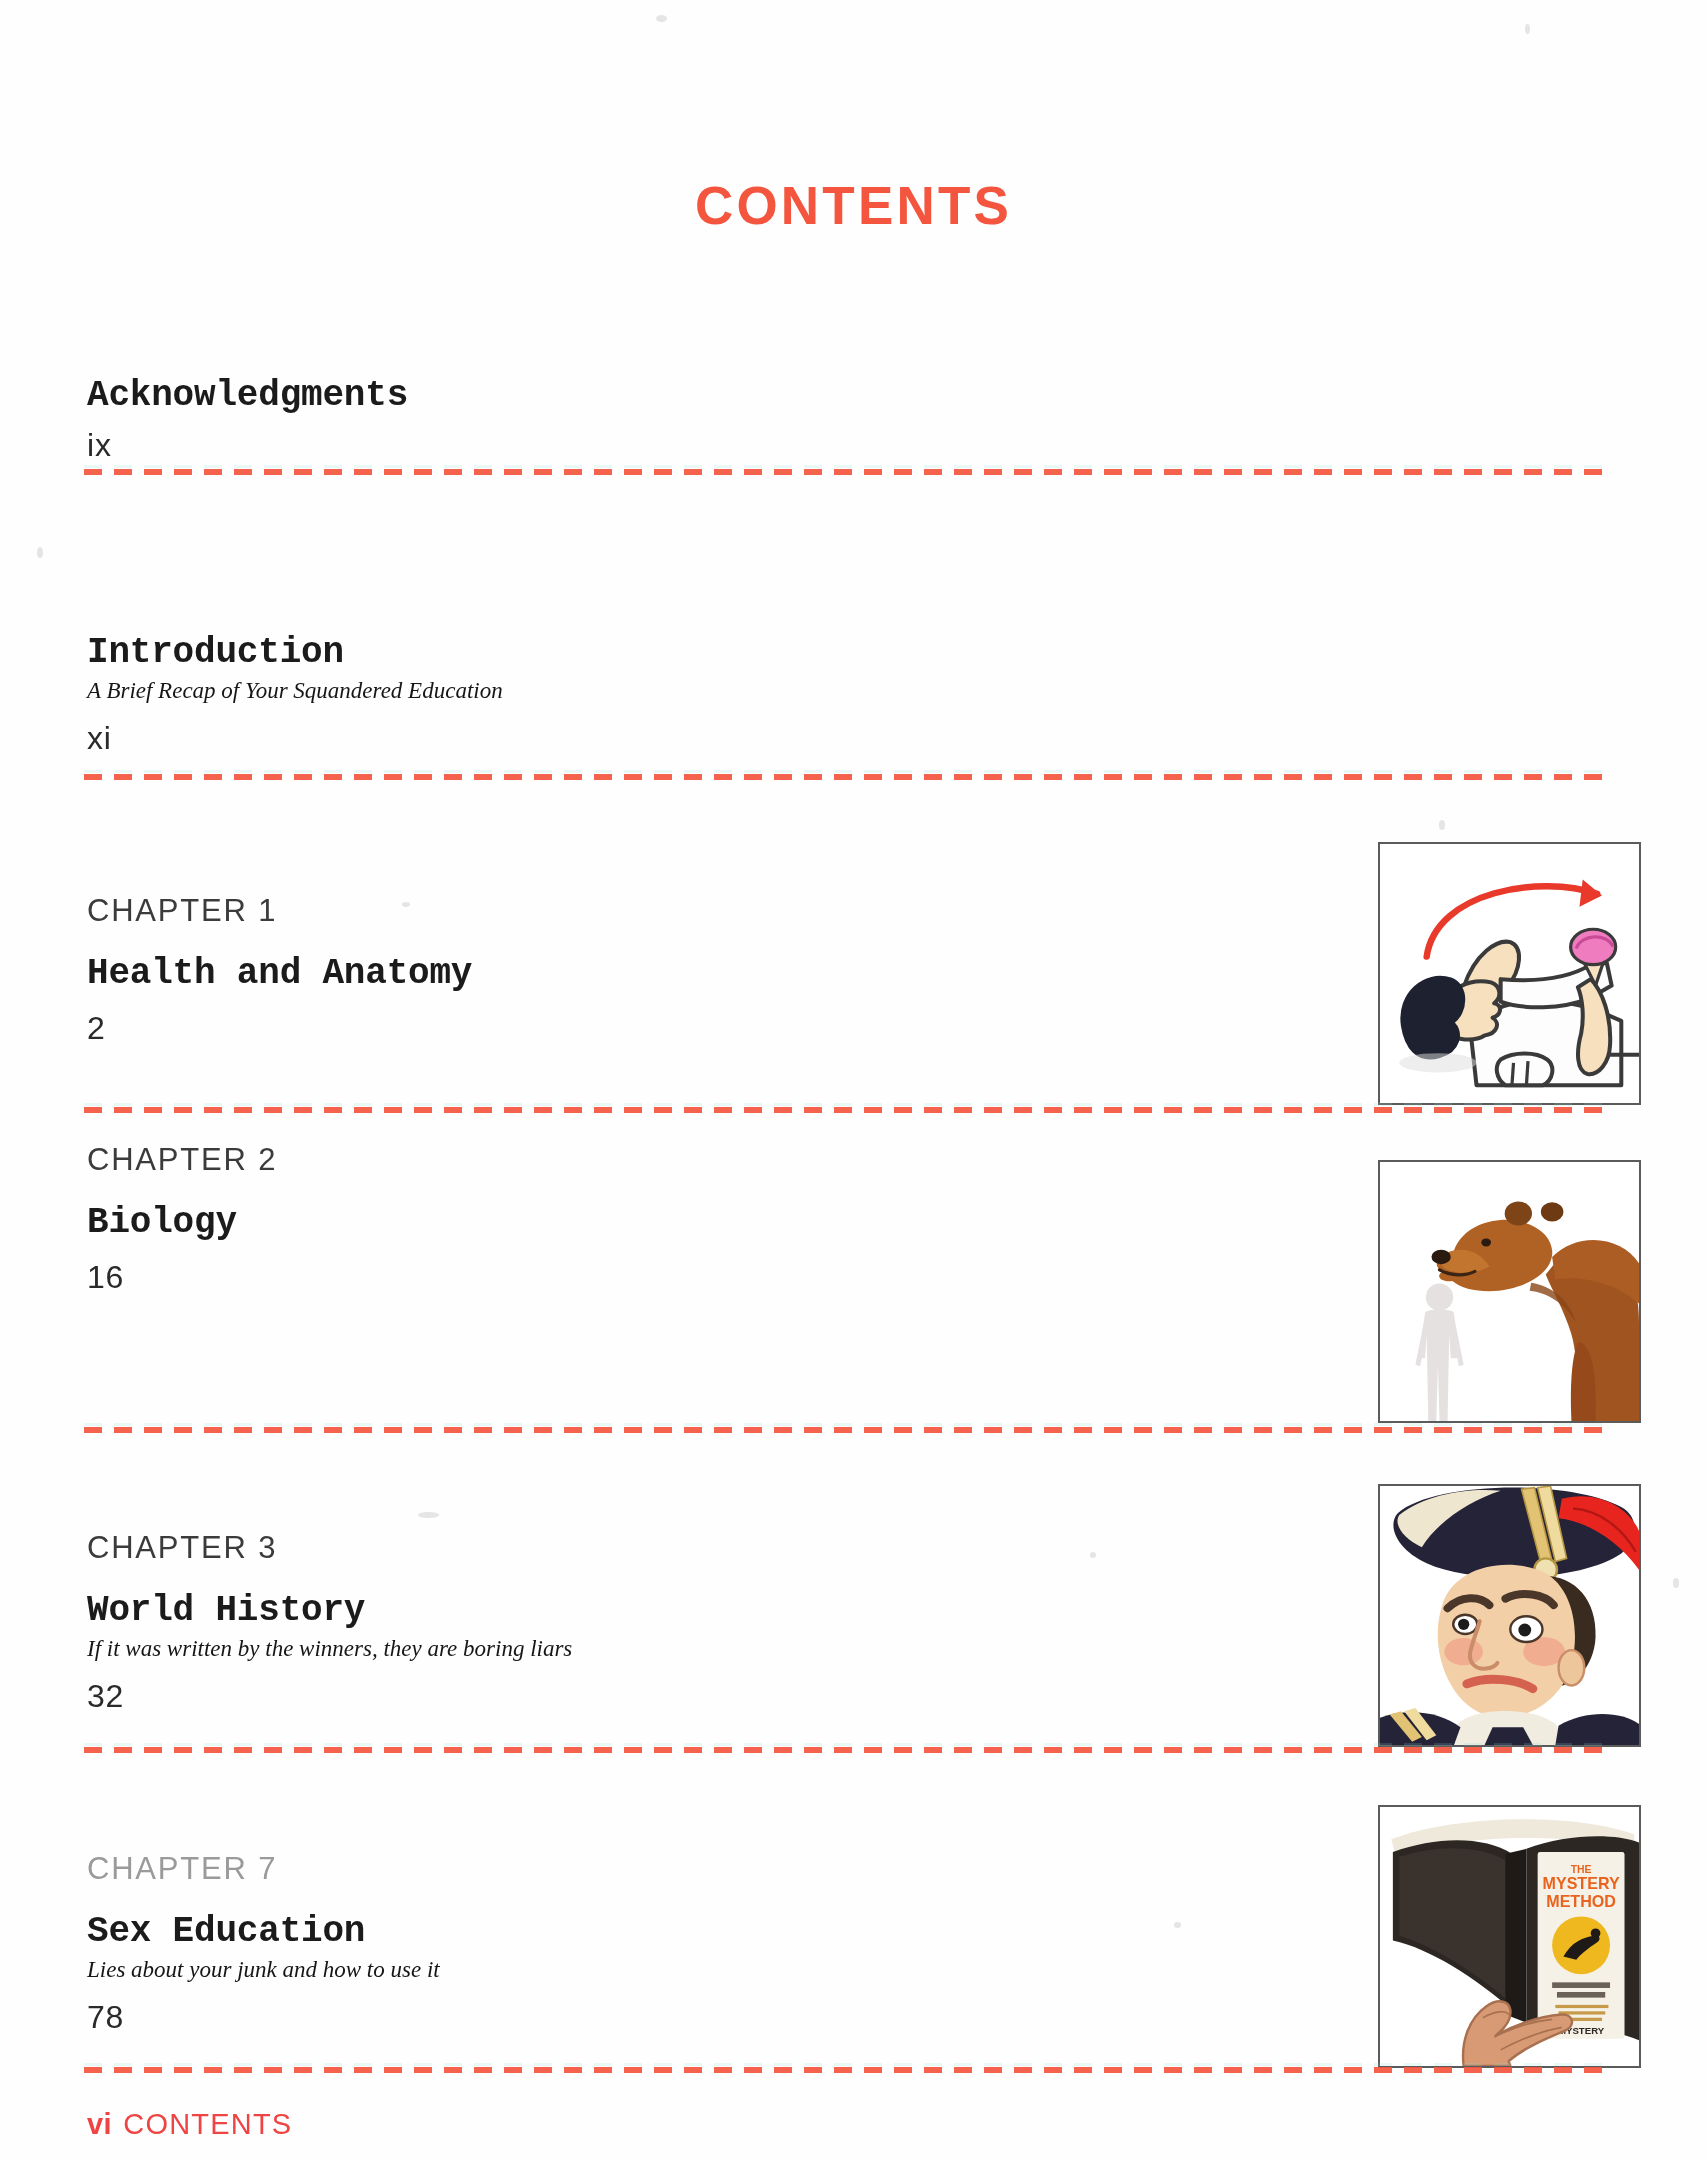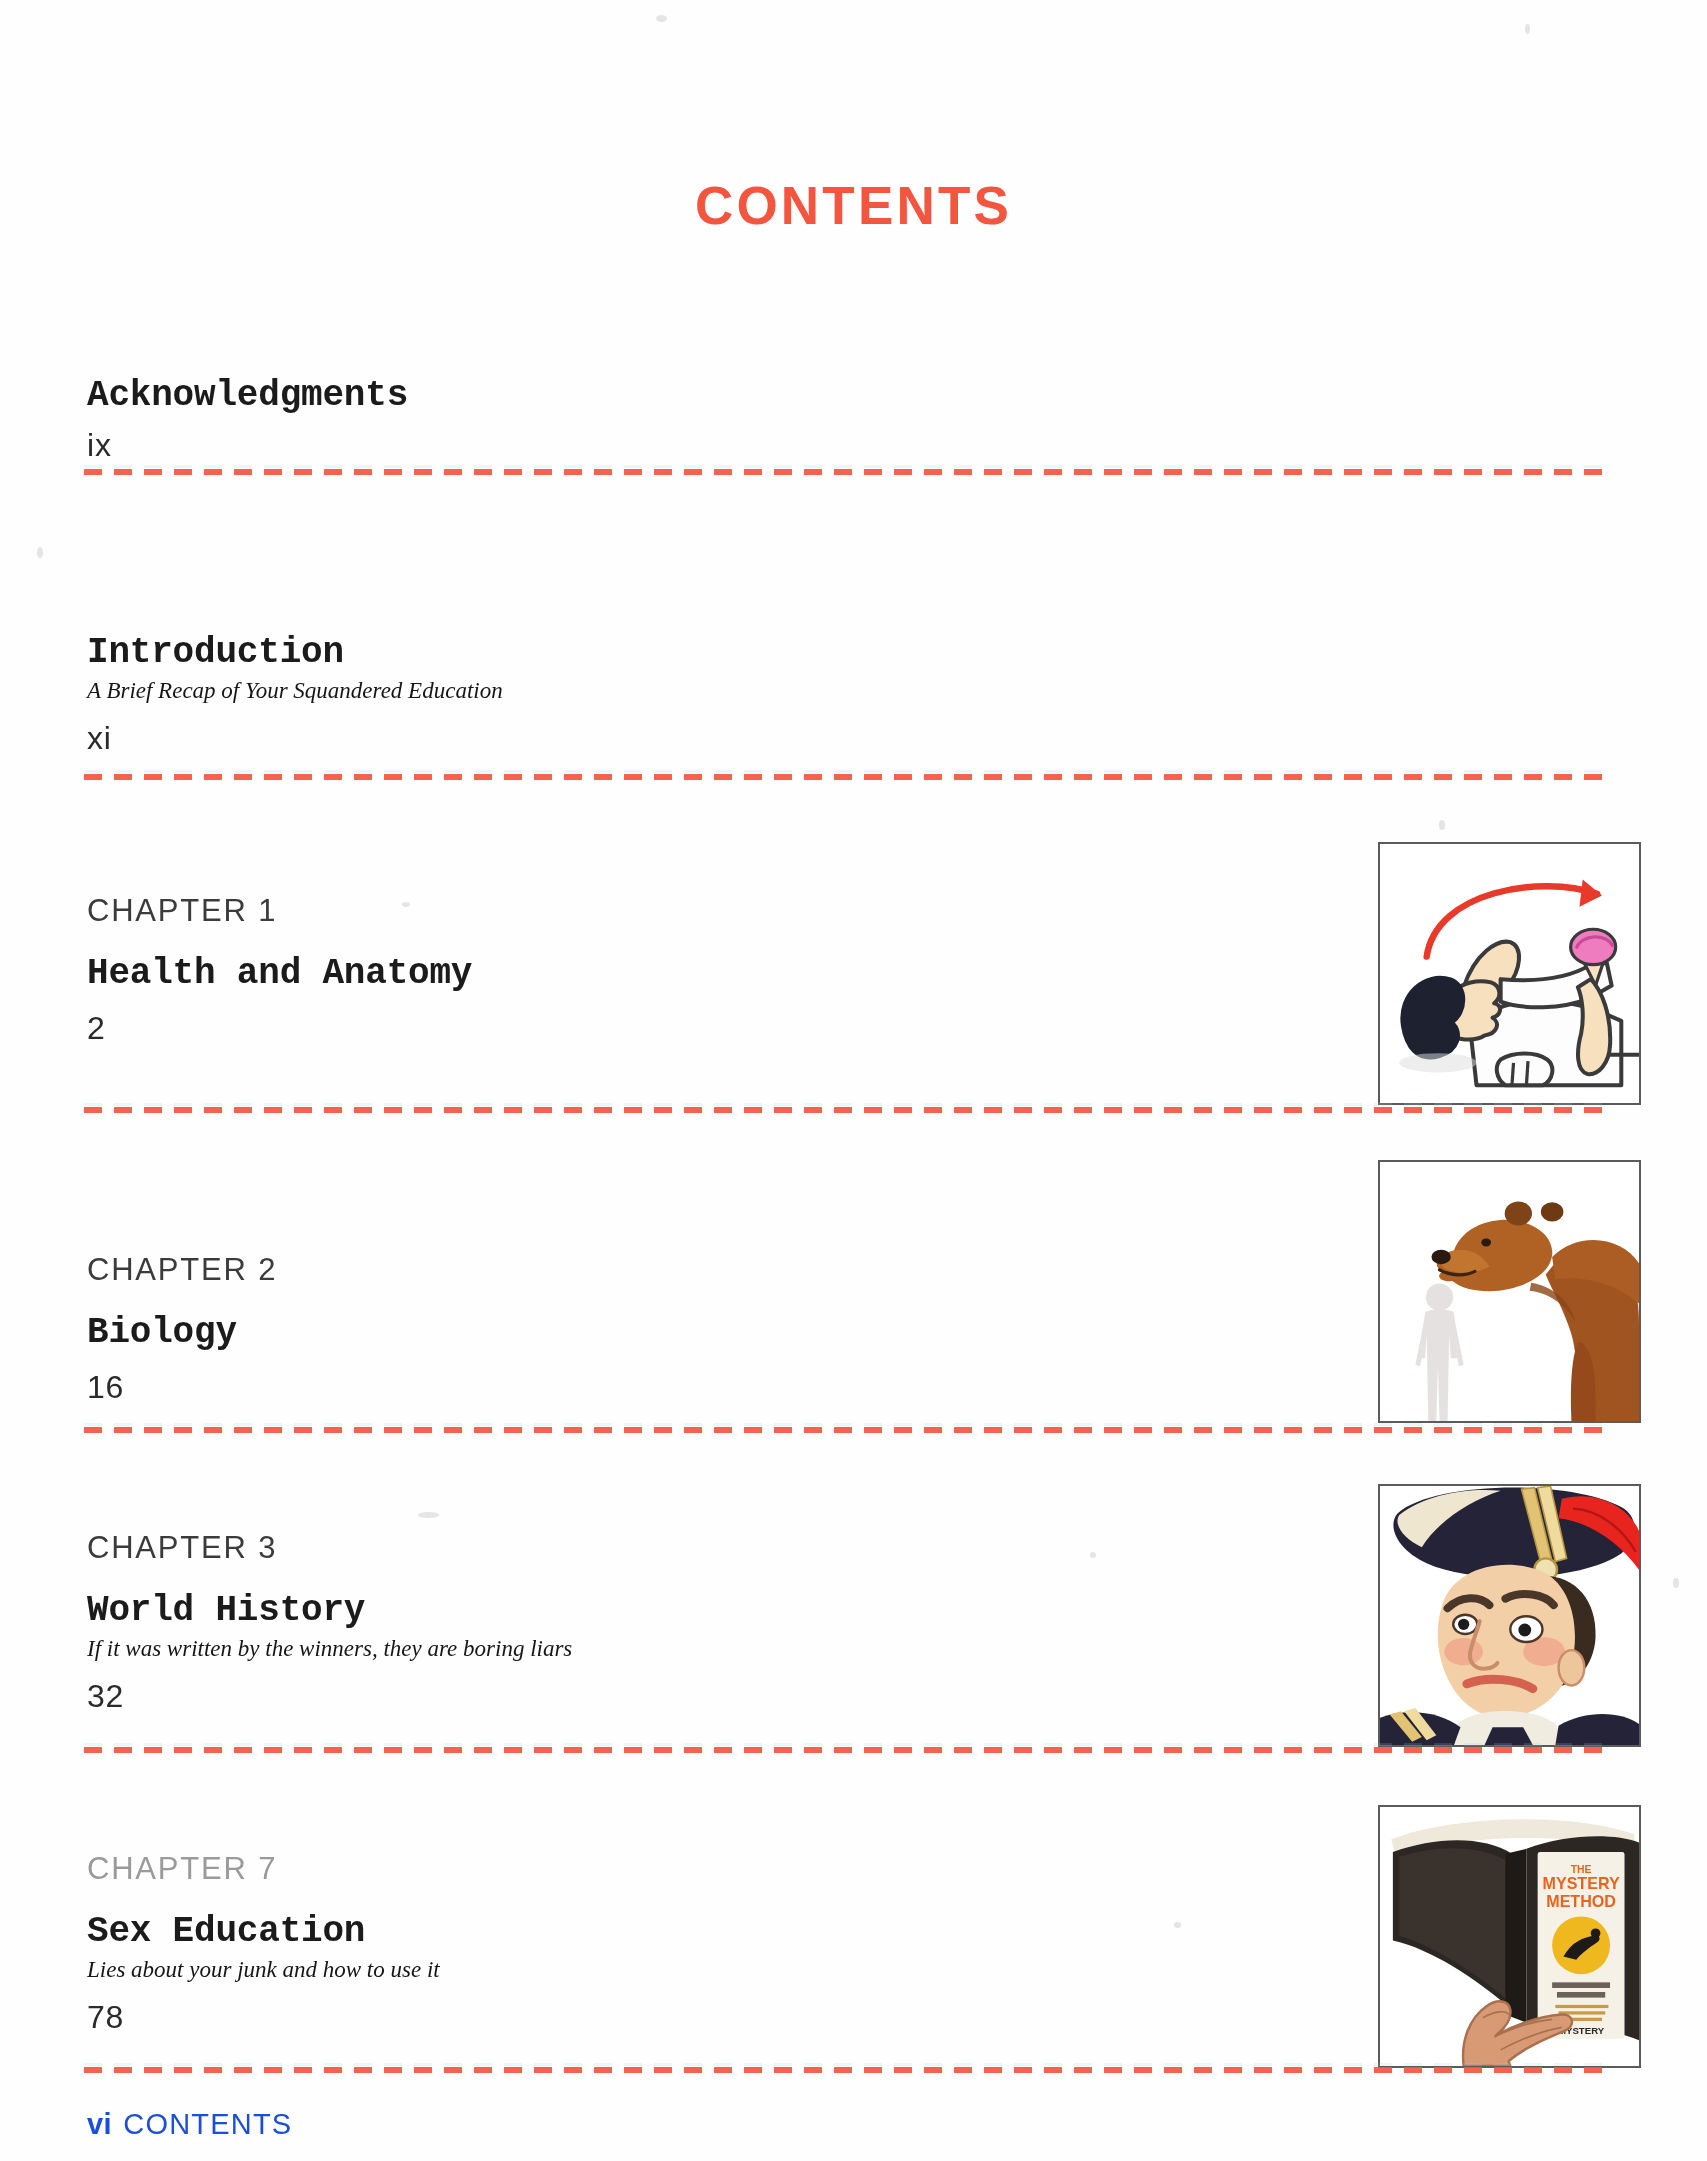--- a/index.html
+++ b/index.html
@@ -118,21 +118,21 @@
   }
   .thumb svg { display: block; width: 100%; height: 100%; }
 
   
   .footer {
     position: absolute;
     left: 87px;
     top: 2108px;
     font-family: "Liberation Sans", sans-serif;
     font-size: 29px;
-    color: #1d4ed8;
+    color: #ef4444;
     letter-spacing: 0.4px;
   }
   .footer .folio { font-weight: bold; }
   .footer .flabel { font-weight: 400; margin-left: 11.3px; letter-spacing: 1.2px; }
 </style>
 </head>
 <body>
 
 <div class="page">
 
@@ -198,21 +198,21 @@
 
       <line x1="286" y1="262" x2="322" y2="262" stroke="#3a3a3a" stroke-width="5"></line>
 
       <ellipse cx="72" cy="272" rx="48" ry="12" fill="#dedede" opacity=".5"></ellipse>
     </svg>
   </div>
 
   <div class="rule ghost" style="top:1103px;"></div>
   <div class="rule" style="top:1107px;"></div>
 
-  <div class="entry" style="top:1252px;">
+  <div class="entry" style="top:1142px;">
     <div class="kicker">CHAPTER 2</div>
     <div class="entry-title" style="margin-top:24px;">Biology</div>
     <div class="entry-page" style="margin-top:16px;">16</div>
   </div>
 
   <div class="thumb" style="top:1160px;">
     <svg viewBox="0 0 322 322" xmlns="http://www.w3.org/2000/svg">
       <rect x="0" y="0" width="322" height="322" fill="#ffffff"></rect>
 
       <g fill="#e3e0df" opacity=".95">

